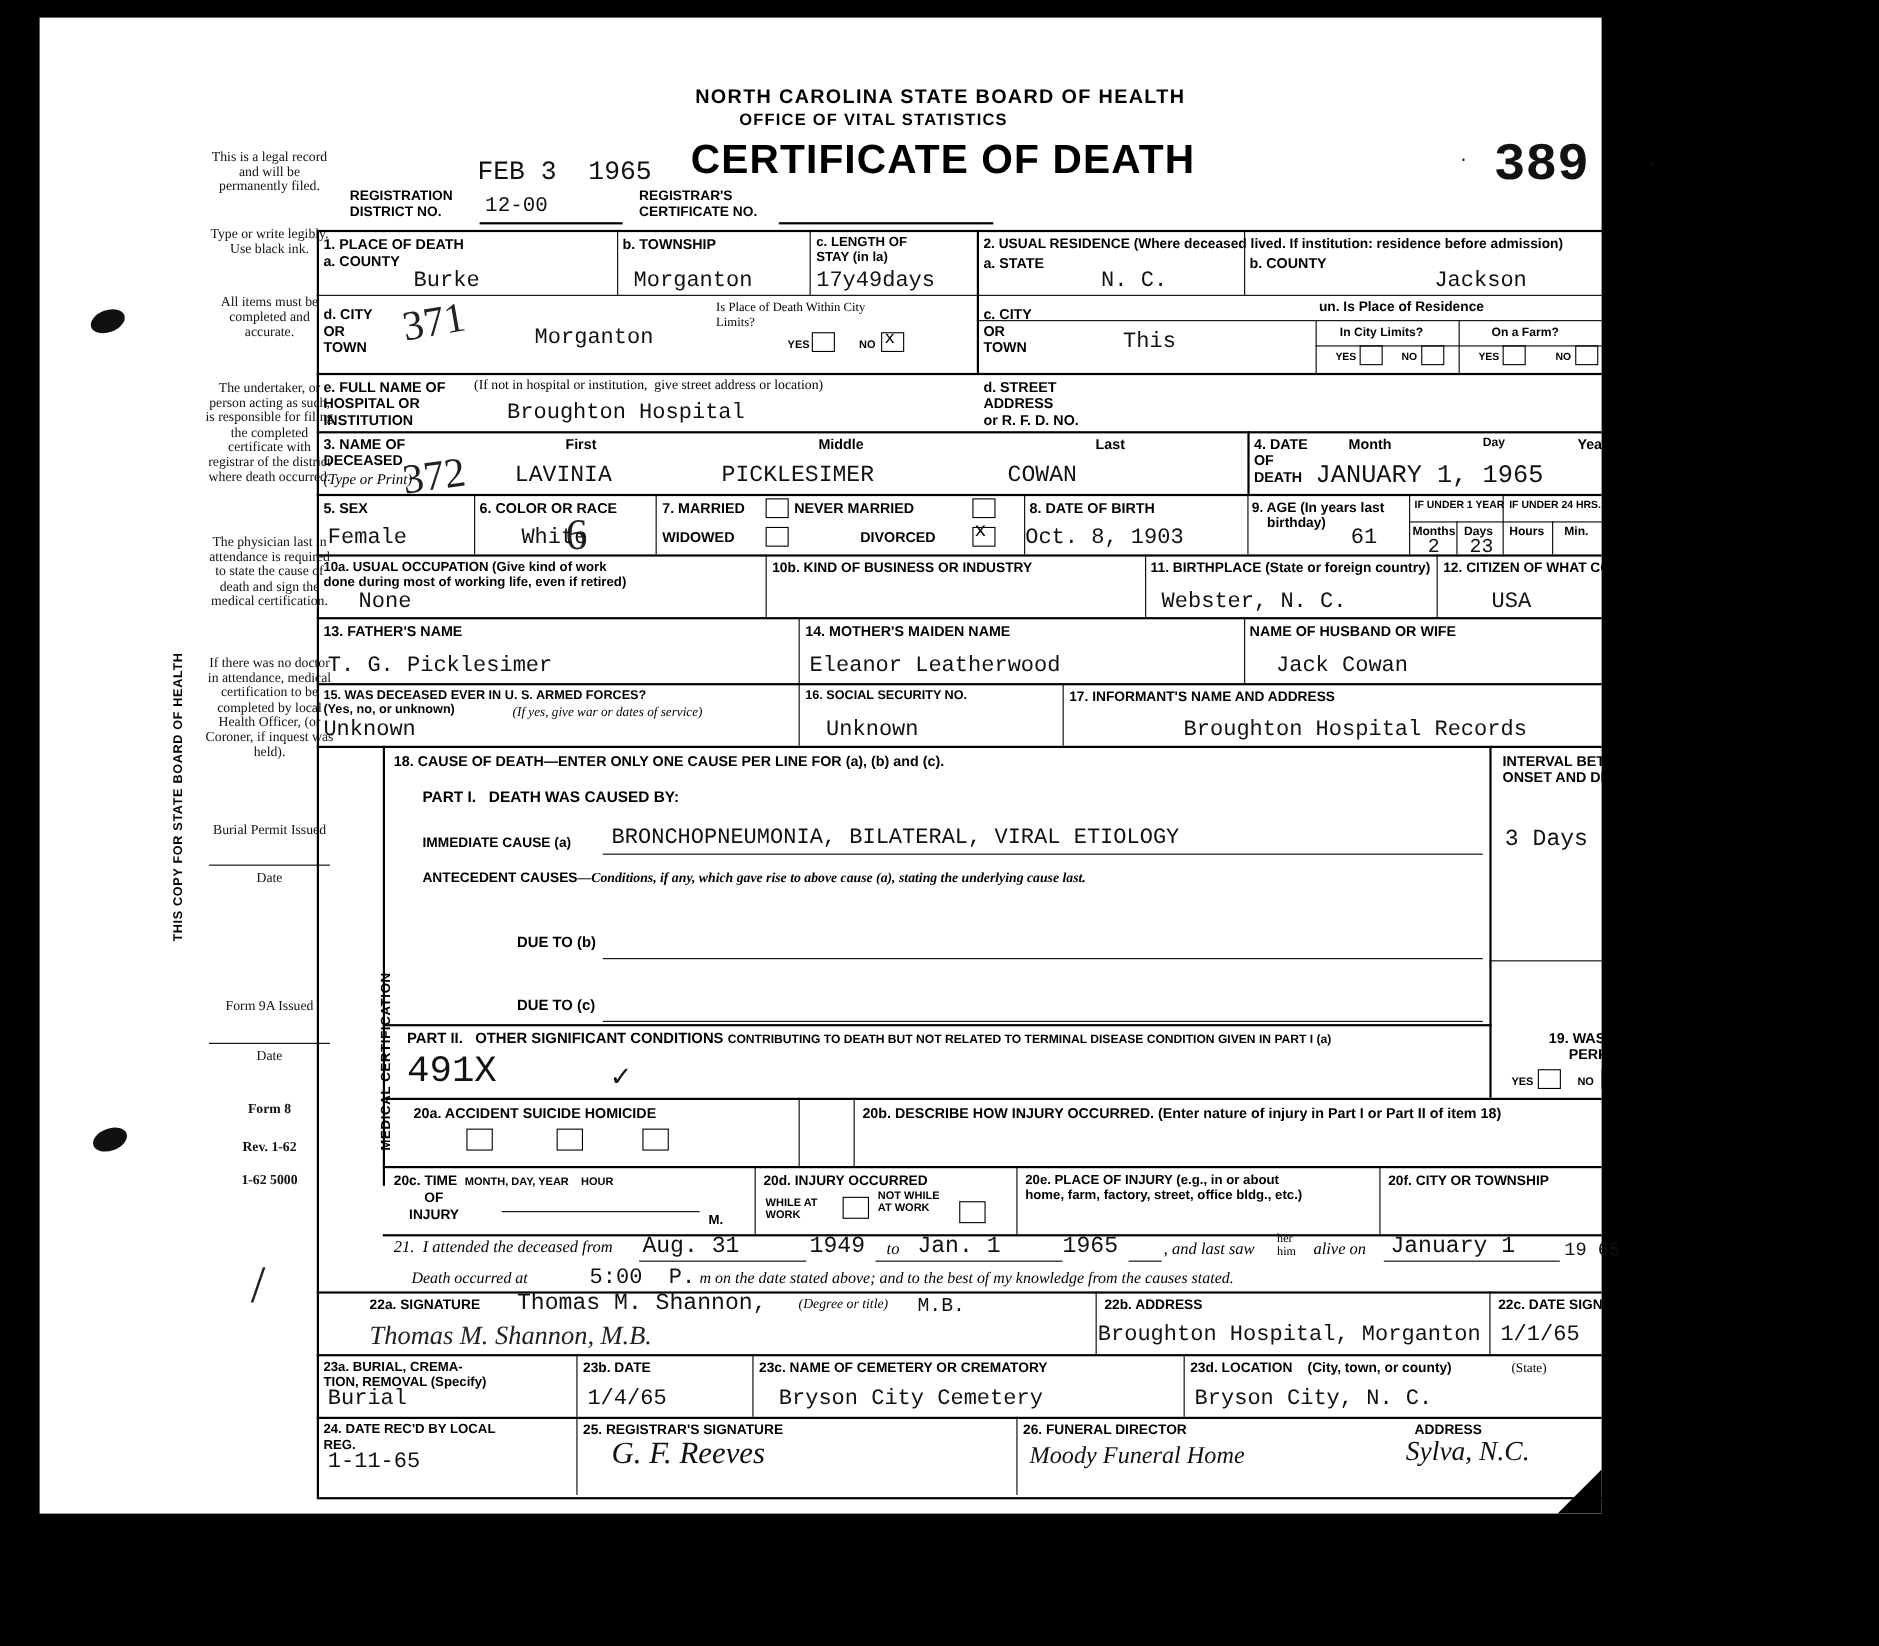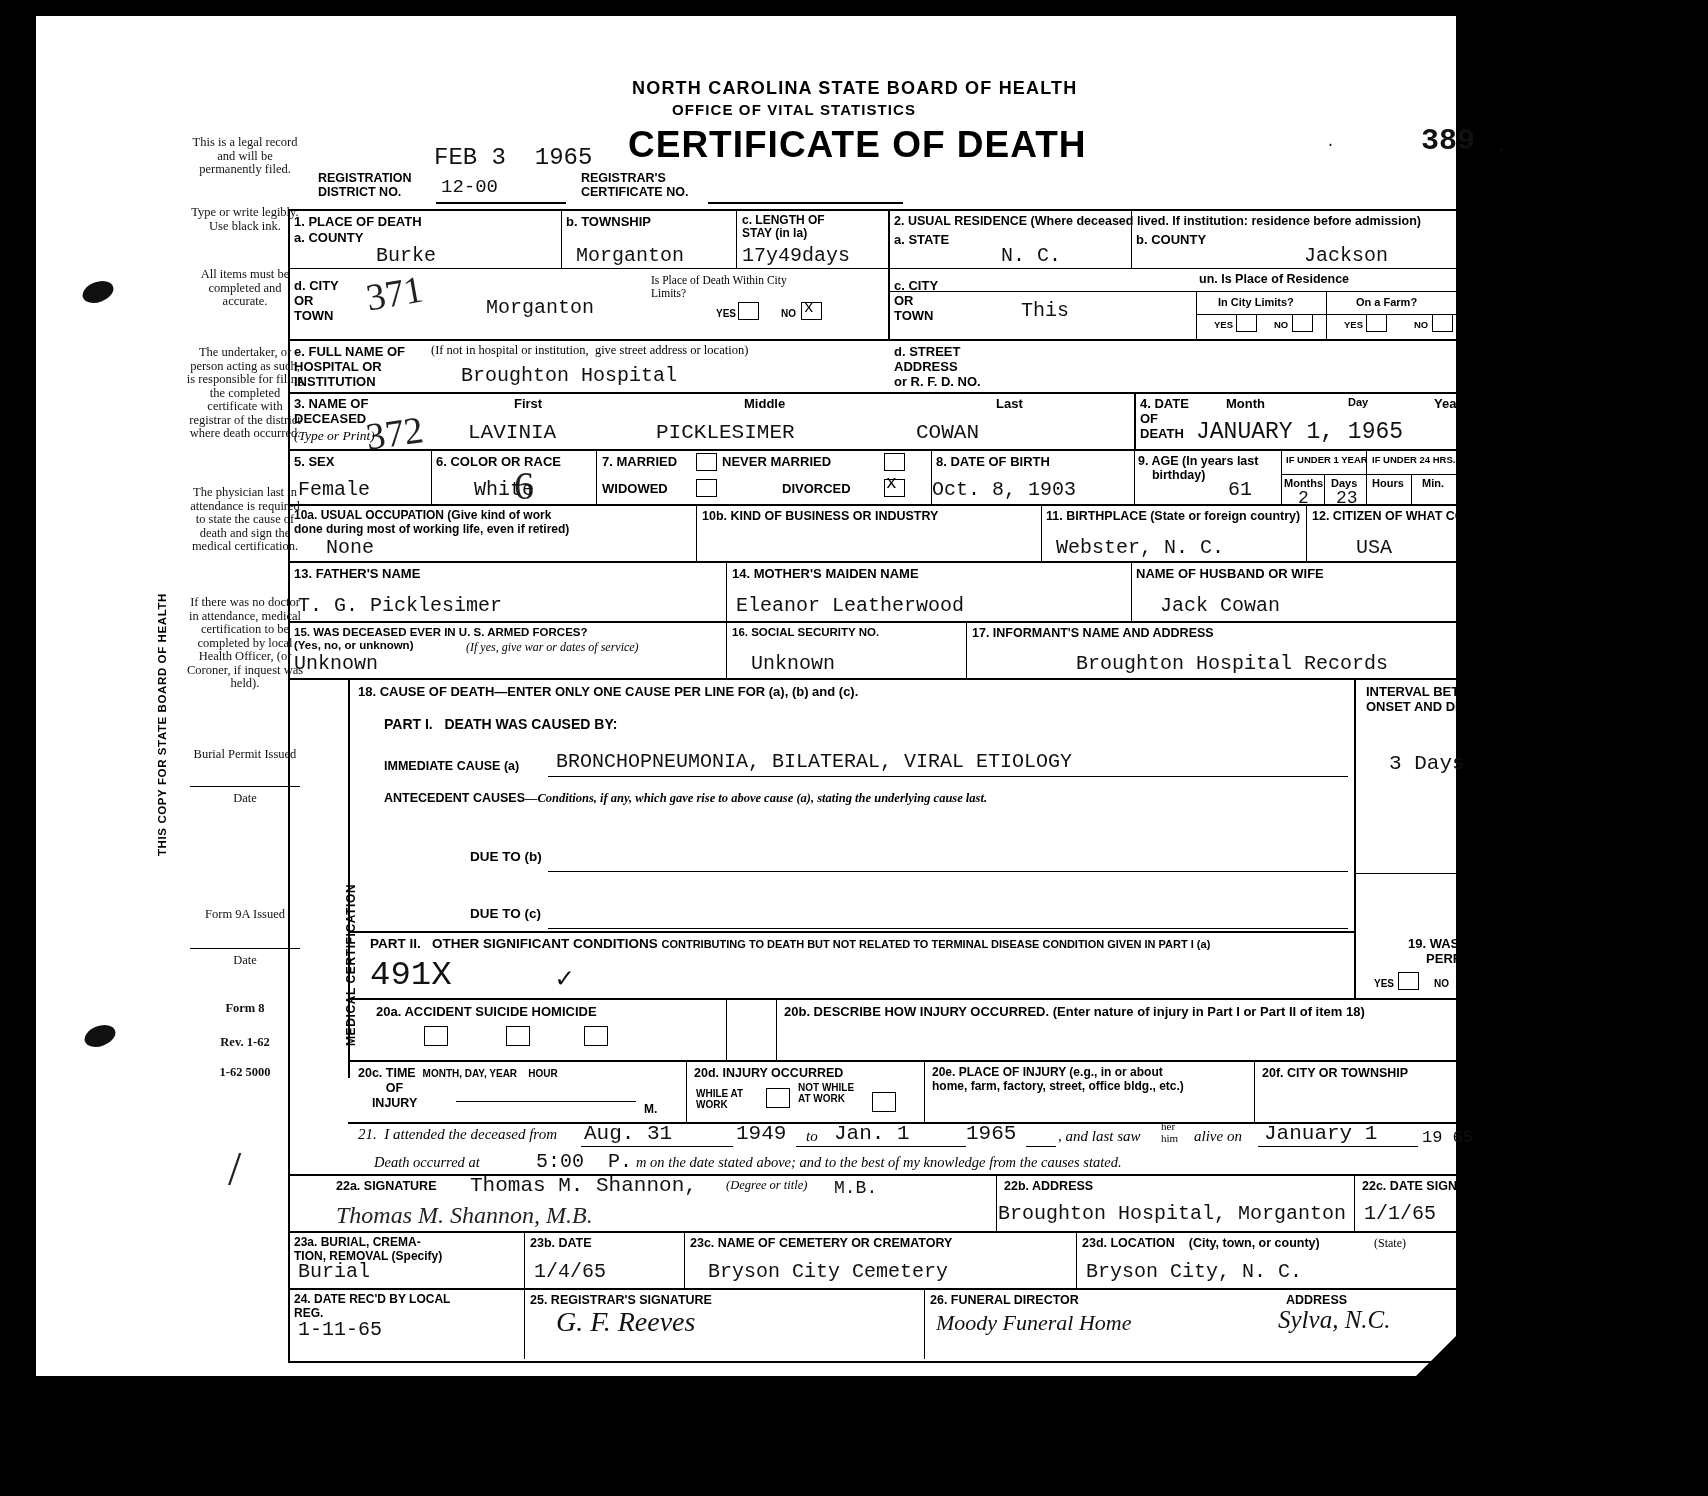--- a/index.html
+++ b/index.html
@@ -22,21 +22,21 @@
 </head>
 <body>
 
 <div class="page">
   <div class="sheet">
 
     <div class="t lbl" style="left:596px;top:62px;font-size:18px;letter-spacing:1.2px;">NORTH CAROLINA STATE BOARD OF HEALTH</div>
     <div class="t lbl" style="left:636px;top:85px;font-size:15px;letter-spacing:1.1px;">OFFICE OF VITAL STATISTICS</div>
     <div class="t lbl" style="left:572px;top:108px;font-size:37px;letter-spacing:1px;margin-left:20px;">CERTIFICATE OF DEATH</div>
     <div class="t hand" style="left:1290px;top:118px;font-size:15px;">.</div>
-    <div class="t hand" style="left:1385px;top:108px;font-size:30px;font-weight:bold;">389</div>
+    <div class="t hand" style="left:1322px;top:108px;font-size:48px;font-weight:bold;">389</div>
     <div class="t hand" style="left:1460px;top:120px;font-size:18px;">.</div>
 
     <div class="t hand" style="left:398px;top:128px;font-size:24px;">FEB 3  1965</div>
     <div class="t lbl" style="left:282px;top:155px;font-size:12.5px;line-height:14px;">REGISTRATION<br>DISTRICT NO.</div>
     <div class="t hand" style="left:405px;top:160px;font-size:19px;">12-00</div>
     <div class="ln" style="left:400px;top:186px;width:130px;height:1.6px;"></div>
     <div class="t lbl" style="left:545px;top:155px;font-size:12.5px;line-height:14px;">REGISTRAR'S<br>CERTIFICATE NO.</div>
     <div class="ln" style="left:672px;top:186px;width:195px;height:1.6px;"></div>
 
     <div class="sidebar">
@@ -212,21 +212,21 @@
     <div class="ln" style="left:312px;top:662px;width:1.6px;height:400px;"></div>
     <div class="vert" style="left:308px;top:1030px;font-size:12px;">MEDICAL CERTIFICATION</div>
 
     <div class="ln" style="left:1318px;top:662px;width:1.6px;height:320px;"></div>
     <div class="t lbl" style="left:322px;top:668px;font-size:13px;">18. CAUSE OF DEATH—ENTER ONLY ONE CAUSE PER LINE FOR (a), (b) and (c).</div>
     <div class="t lbl" style="left:1330px;top:668px;font-size:13px;line-height:15px;">INTERVAL BETWEEN<br>ONSET AND DEATH</div>
     <div class="t lbl" style="left:348px;top:700px;font-size:14px;">PART I.   DEATH WAS CAUSED BY:</div>
     <div class="t lbl" style="left:348px;top:743px;font-size:12.5px;">IMMEDIATE CAUSE (a)</div>
     <div class="t hand" style="left:520px;top:734px;font-size:20px;">BRONCHOPNEUMONIA, BILATERAL, VIRAL ETIOLOGY</div>
     <div class="ln" style="left:512px;top:760px;width:800px;height:1.4px;"></div>
-    <div class="t hand" style="left:1332px;top:736px;font-size:21px;margin-left:21px;">3 Days</div>
+    <div class="t hand" style="left:1332px;top:736px;font-size:21px;">3 Days</div>
     <div class="t lbl" style="left:348px;top:775px;font-size:12.5px;">ANTECEDENT CAUSES<span class="lblt it">—Conditions, if any, which gave rise to above cause (a), stating the underlying cause last.</span></div>
     <div class="t lbl" style="left:434px;top:833px;font-size:13.5px;">DUE TO (b)</div>
     <div class="ln" style="left:512px;top:855px;width:800px;height:1.4px;"></div>
     <div class="ln" style="left:1318px;top:857px;width:102px;height:1.4px;"></div>
     <div class="t hand" style="left:1332px;top:832px;font-size:21px;"></div>
     <div class="t lbl" style="left:434px;top:890px;font-size:13.5px;">DUE TO (c)</div>
     <div class="ln" style="left:512px;top:912px;width:800px;height:1.4px;"></div>
     <div class="t hand" style="left:1332px;top:888px;font-size:21px;"></div>
 
     <div class="ln" style="left:312px;top:915px;width:1008px;height:1.6px;"></div>

